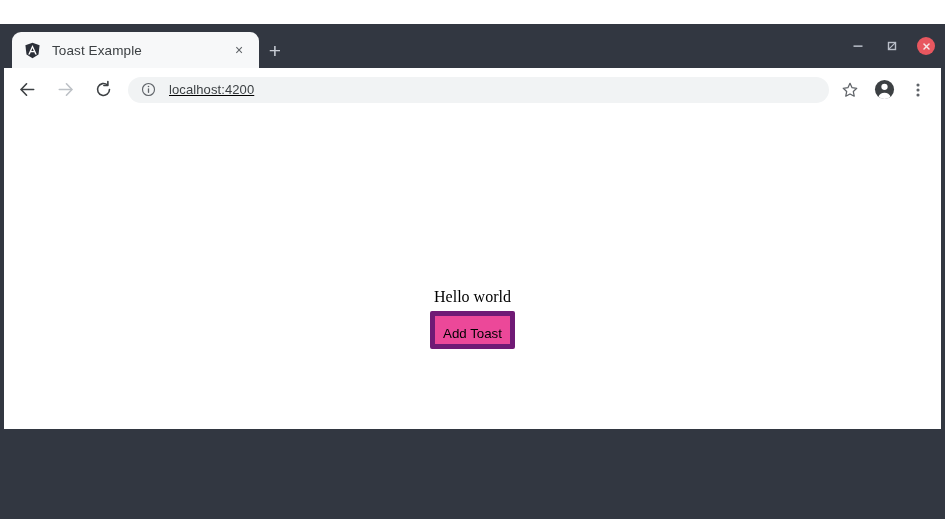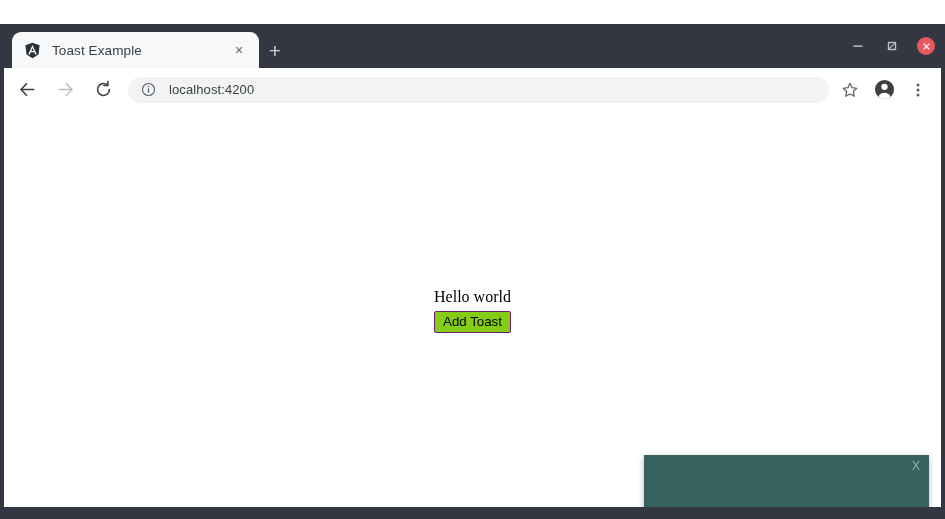--- a/index.html
+++ b/index.html
@@ -108,20 +108,21 @@
   
   #toolbar {
     position: absolute;
     left: 4px; top: 44px;
     width: 937px;
     height: 44px;
     background: #ffffff;
     display: flex;
     align-items: center;
     border-bottom: 1px solid #dfe1e5;
+    text-decoration: underline;
   }
 
   .navbtn {
     width: 30px; height: 30px;
     margin-left: 8px;
     display: flex; align-items: center; justify-content: center;
     color: #3c4043;
   }
   .navbtn.disabled { color: #bdc1c6; }
 
@@ -157,21 +158,21 @@
     color: #5f6368;
   }
   .toolbtn.avatar { color: #3c4043; }
   .toolbtn.menu { margin-right: 8px; }
 
   
   #viewport {
     position: absolute;
     left: 4px; top: 80px;
     width: 937px;
-    height: 403px;
+    height: 325px;
     background: #ffffff;
     overflow: hidden;
   }
 
   #page-body {
     position: relative;
     width: 100%;
     height: 100%;
     padding-top: 8px;
   }
@@ -189,24 +190,24 @@
     font-size: 16px;
     color: #000000;
     line-height: 1.15;
   }
 
   #add-toast {
     margin-top: 5px;
     font-family: "Liberation Sans", sans-serif;
     font-size: 13.3px;
     color: #000000;
-    background: #84cc16;
-    border: 1px solid #701a75;
+    background: #ec4899;
+    border: 5px solid #701a75;
     border-radius: 2px;
-    padding: 2px 8px 3px;
+    padding: 10px 8px 3px;
     line-height: normal;
   }
 
   
   #toast {
     position: absolute;
     left: 640px;
     top: 351px;
     width: 285px;
     height: 74px;

